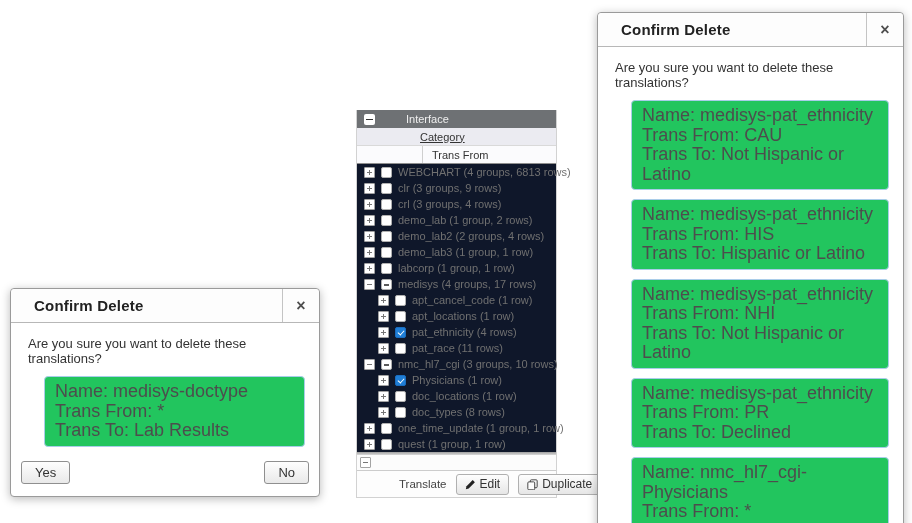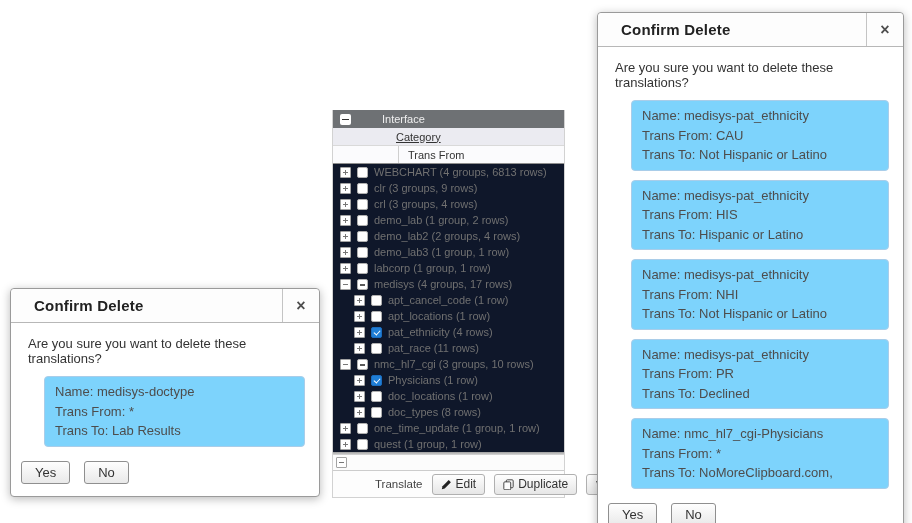--- a/index.html
+++ b/index.html
@@ -27,37 +27,37 @@
   .dialog-close {
     width:37px; display:flex; align-items:center; justify-content:center;
     border-left:1px solid #c4c4c4; cursor:pointer;
     font-size:16px; font-weight:bold; color:#4e4e4e;
   }
   .dialog-body { padding:11px 10px 12px 10px; }
   .dialog-message { font-size:13px; color:#333; padding:2px 0 2px 7px; }
   .item-list { margin:8px 4px 0 23px; display:flex; flex-direction:column; gap:9px; }
   .trans-item {
     border:1px solid var(--item-box-border,#a9cde9); border-radius:4px;
-    padding:5px 10px; font-size:13px; line-height:19.5px; color:#4d4d4d;
-    background:#7dd3fc;
-  }
-  .dialog-buttons { display:flex; justify-content:flex-start; gap:14px; margin-top:14px; }
+    padding:5px 10px; font-size:18px; line-height:19.5px; color:#4d4d4d;
+    background:#22c55e;
+  }
+  .dialog-buttons { display:flex; justify-content:space-between; gap:14px; margin-top:14px; }
   .btn {
     font-family:inherit; font-size:13px; color:#333;
     border:1px solid #8f8f8f; border-radius:3px;
     background:linear-gradient(#fefefe,#e9e9e9);
     padding:3px 13px; cursor:pointer;
   }
   #left-dialog  { left:10px;  top:288px; width:310px; }
   #right-dialog { left:597px; top:12px;  width:307px; min-height:484px; }
   #right-dialog .dialog-body { padding-bottom:20px; }
 
   
   #tree-panel {
-    position:absolute; left:332px; top:110px; width:233px;
+    position:absolute; left:356px; top:110px; width:201px;
     border-left:1px solid #d2d2d2; border-right:1px solid #d2d2d2;
     background:#fff; font-size:11px;
   }
   .tp-header1 {
     height:18px; background:var(--tree-header-bg,#6e7174);
     display:flex; align-items:center; color:#efefef;
   }
   .collapse-all {
     width:11px; height:11px; margin-left:7px; background:#fff; border-radius:2px;
     position:relative; cursor:pointer;

